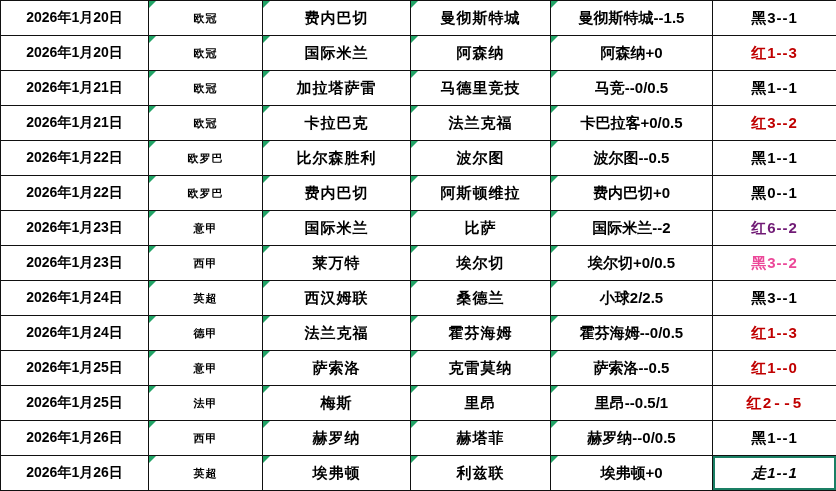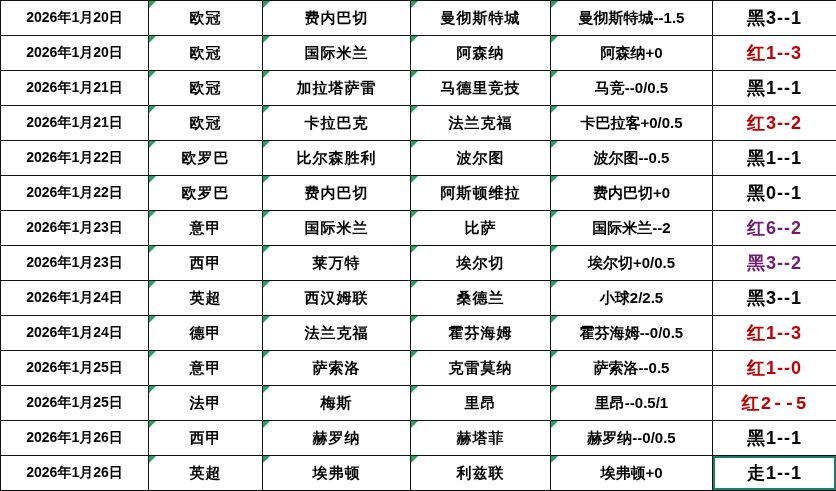--- a/index.html
+++ b/index.html
@@ -38,40 +38,41 @@
   }
   
   col.c-date   { width: 148px; }
   col.c-league { width: 114px; }
   col.c-home   { width: 148px; }
   col.c-away   { width: 140px; }
   col.c-hand   { width: 162px; }
   col.c-res    { width: 124px; }
 
   td.date   { font-size: 14px; letter-spacing: 0px; }
-  td.league { font-size: 15px; letter-spacing: 1px; }
+  td.league { font-size: 11px; letter-spacing: 1px; }
   td.home   { font-size: 15px; letter-spacing: 1px; }
   td.away   { font-size: 15px; letter-spacing: 1px; }
   td.hand   { font-size: 15px; letter-spacing: 0px; }
-  td.res    { font-size: 18px; letter-spacing: 1px; }
+  td.res    { font-size: 15px; letter-spacing: 1px; }
 
   
   td.mark::before {
     content: "";
     position: absolute;
     top: 0;
     left: 0;
     width: 0;
     height: 0;
     border-top: 7px solid #21a366;
     border-right: 7px solid transparent;
   }
   
   td.selected {
     box-shadow: inset 0 0 0 2px #1a7f64;
+    font-style: italic;
   }
 </style>
 </head>
 <body>
 
 <div class="sheet">
   <table class="grid">
     <colgroup>
       <col class="c-date">
       <col class="c-league">
@@ -136,21 +137,21 @@
           <td class="away mark">比萨</td>
           <td class="hand mark">国际米兰--2</td>
           <td class="res" style="color: #701a75;">红6--2</td>
         </tr>
         <tr>
           <td class="date">2026年1月23日</td>
           <td class="league mark">西甲</td>
           <td class="home mark">莱万特</td>
           <td class="away mark">埃尔切</td>
           <td class="hand mark">埃尔切+0/0.5</td>
-          <td class="res" style="color: #701a75; margin-left: 36px;">黑3--2</td>
+          <td class="res" style="color: #ec4899; margin-left: 36px;">黑3--2</td>
         </tr>
         <tr>
           <td class="date">2026年1月24日</td>
           <td class="league mark">英超</td>
           <td class="home mark">西汉姆联</td>
           <td class="away mark">桑德兰</td>
           <td class="hand mark">小球2/2.5</td>
           <td class="res" style="color: rgb(0, 0, 0);">黑3--1</td>
         </tr>
         <tr>

